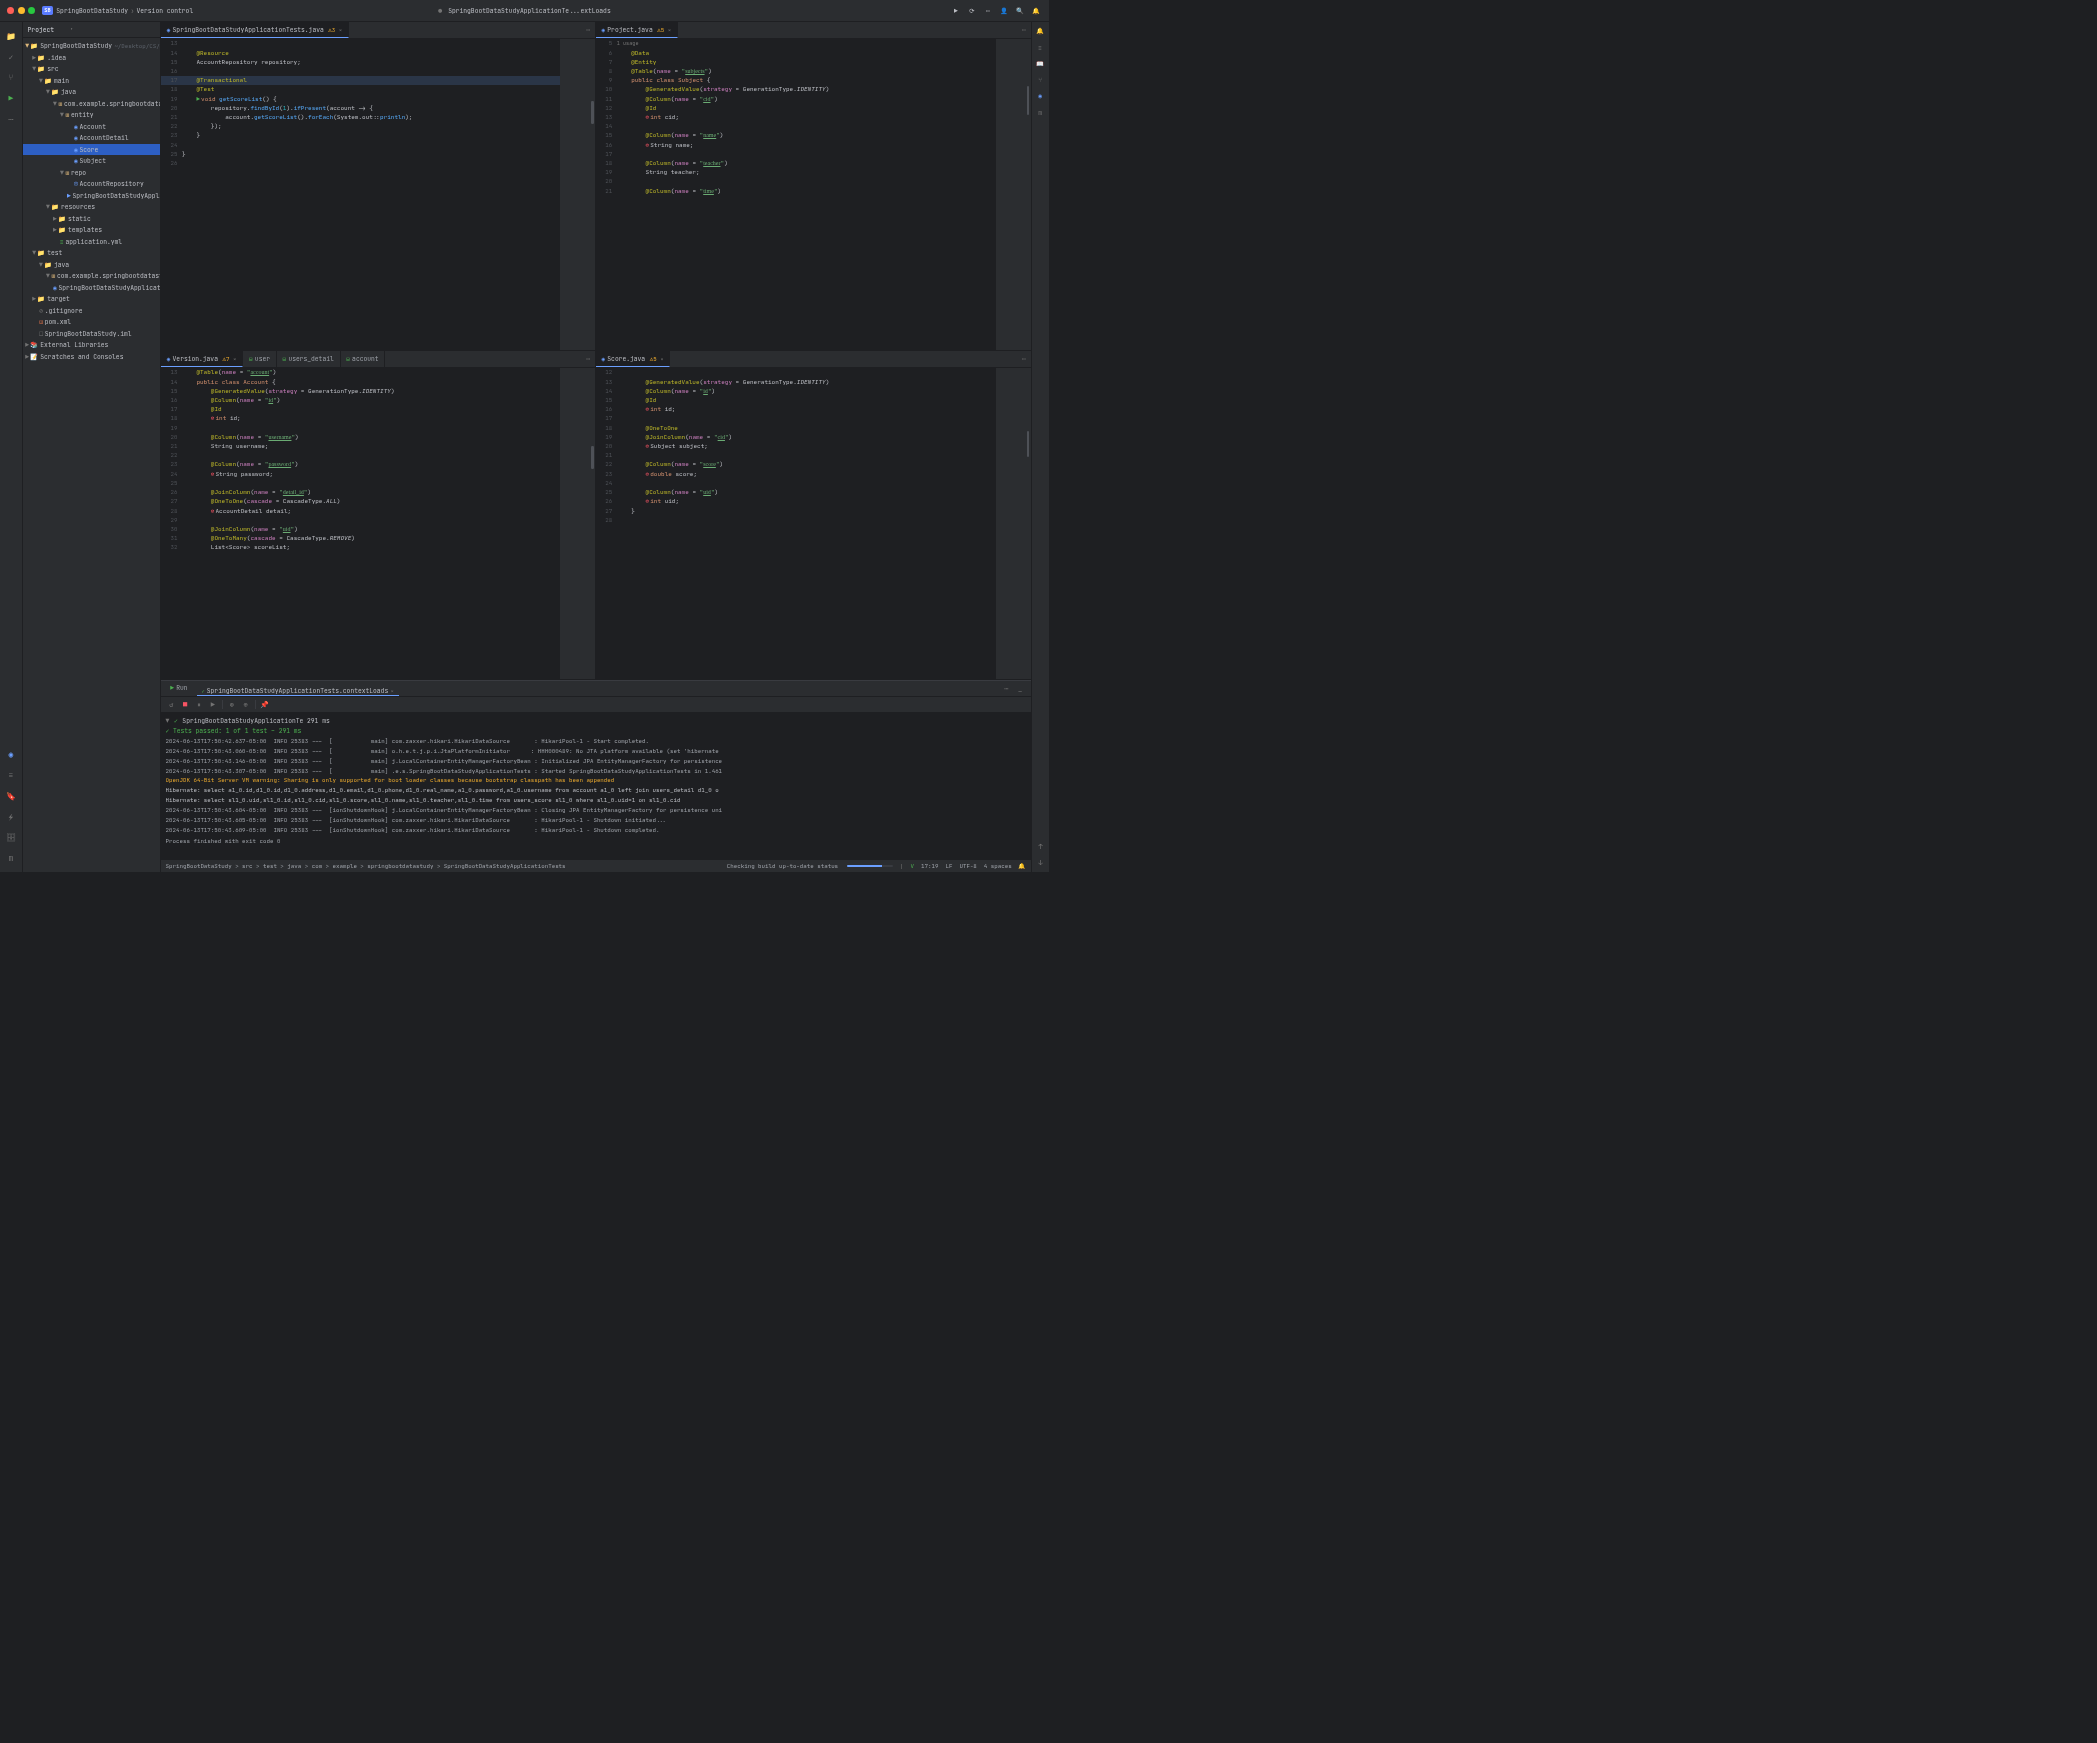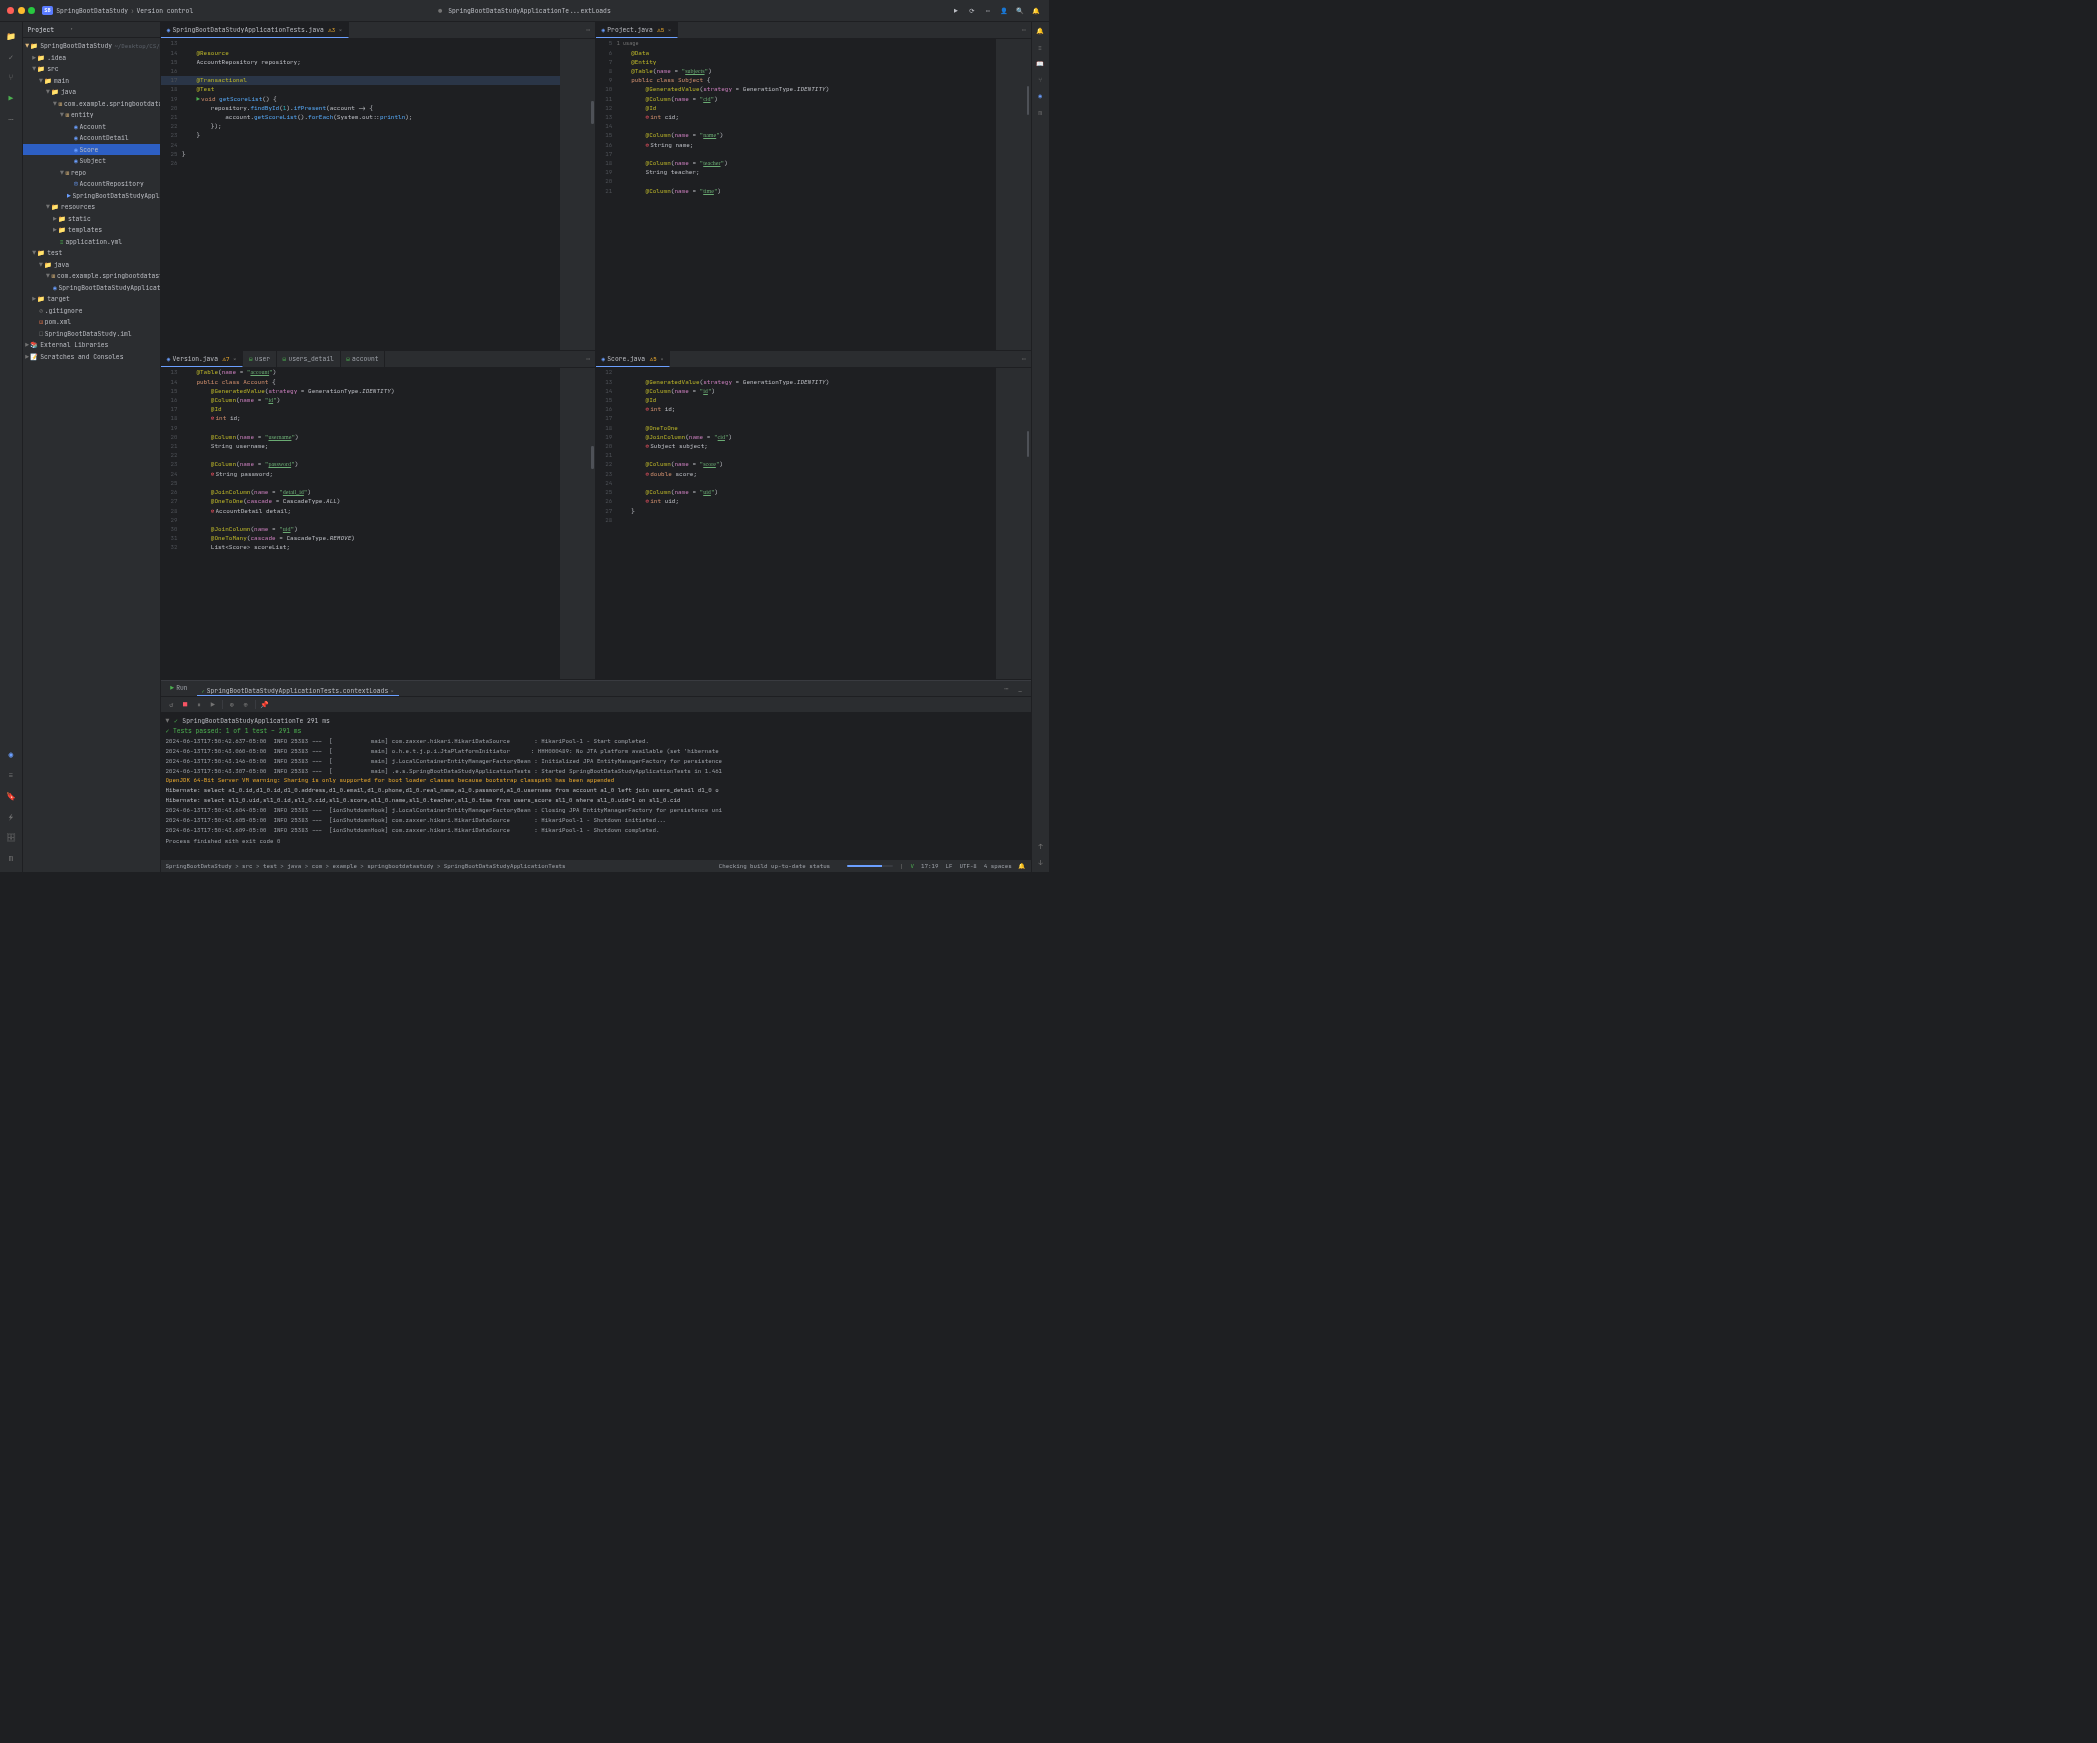--- a/index.html
+++ b/index.html
@@ -359,21 +359,21 @@
       flex: 1;
     }
     .status-right {
       display: flex;
       align-items: center;
       gap: 7px;
     }
     .status-progress {
       display: flex;
       align-items: center;
-      gap: 17px;
+      gap: 9px;
     }
     .progress-bar {
       width: 46px;
       height: 2.3px;
       background: #393b40;
       border-radius: 1.2px;
       overflow: hidden;
     }
     .progress-fill {
       height: 100%;

